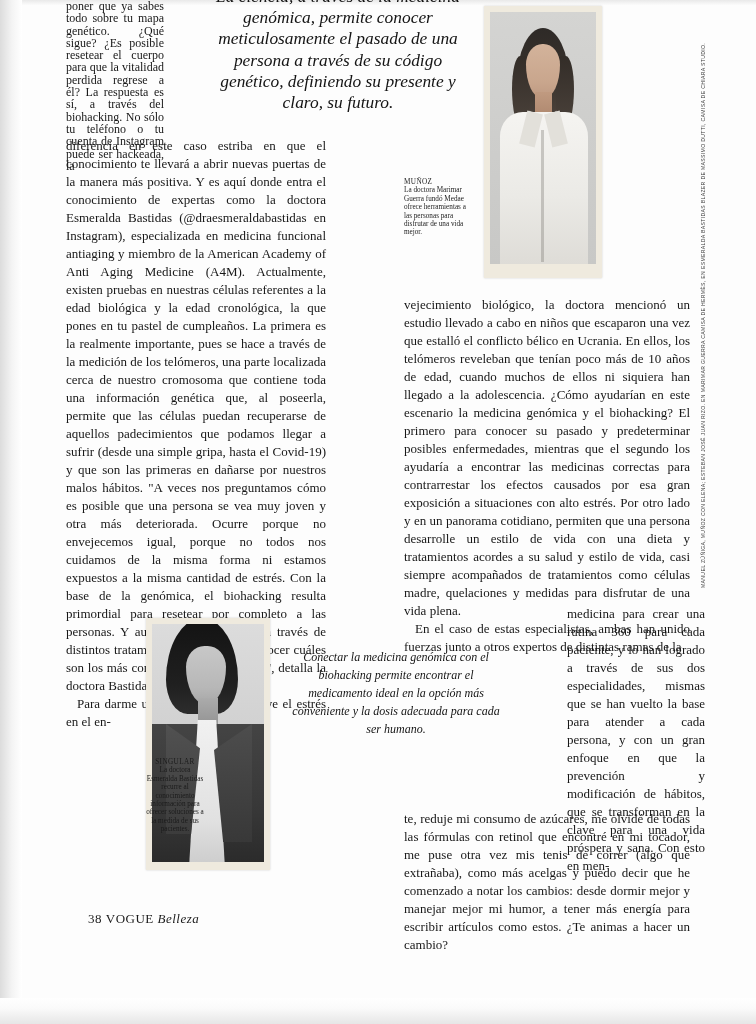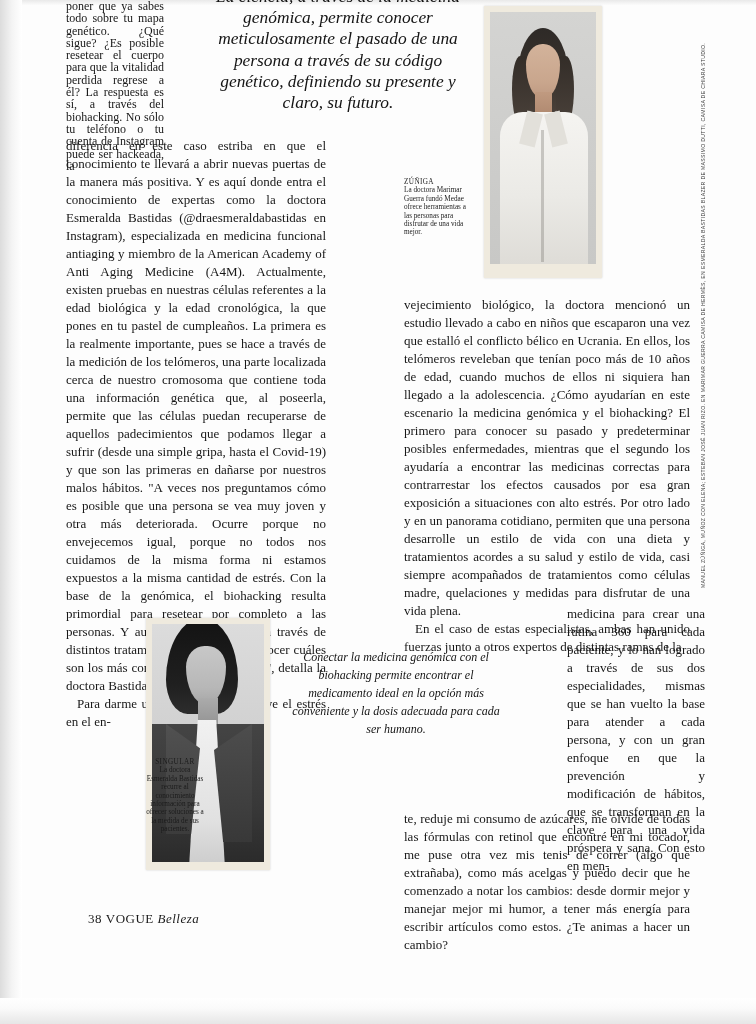--- a/index.html
+++ b/index.html
@@ -288,21 +288,21 @@
     <div class="hair-side-r"></div>
     <div class="face"></div>
     <div class="neck"></div>
     <div class="shirt"></div>
     <div class="collar-l"></div>
     <div class="collar-r"></div>
     <div class="placket"></div>
   </div>
 
   <div class="caption" id="caption-top">
-    <span class="kicker">ZÚÑIGA</span>
+    <span class="kicker">MUÑOZ</span>
     <span>La doctora Marimar Guerra fundó Medae ofrece herramientas a las personas para disfrutar de una vida mejor.</span>
   </div>
 
   <div class="col" id="col-right-upper">
     <p>vejecimiento biológico, la doctora mencionó un estudio llevado a cabo en niños que escaparon una vez que estalló el conflicto bélico en Ucrania. En ellos, los telómeros reveleban que tenían poco más de 10 años de edad, cuando muchos de ellos ni siquiera han llegado a la adolescencia. ¿Cómo ayudarían en este escenario la medicina genómica y el biohacking? El primero para conocer su pasado y predeterminar posibles enfermedades, mientras que el segundo los ayudaría a encontrar las medicinas correctas para contrarrestar los efectos causados por esa gran exposición a situaciones con alto estrés. Por otro lado y en un panorama cotidiano, permiten que una persona desarrolle un estilo de vida con una dieta y tratamientos acordes a su salud y estilo de vida, casi siempre acompañados de tratamientos como células madre, quelaciones y medidas para disfrutar de una vida plena.</p>
     <p>En el caso de estas especialistas, ambas han unido fuerzas junto a otros expertos de distintas ramas de la</p>
   </div>
 
   <div class="pullquote" id="pullquote-bottom">Conectar la medicina genómica con el biohacking permite encontrar el medicamento ideal en la opción más conveniente y la dosis adecuada para cada ser humano.</div>
 

